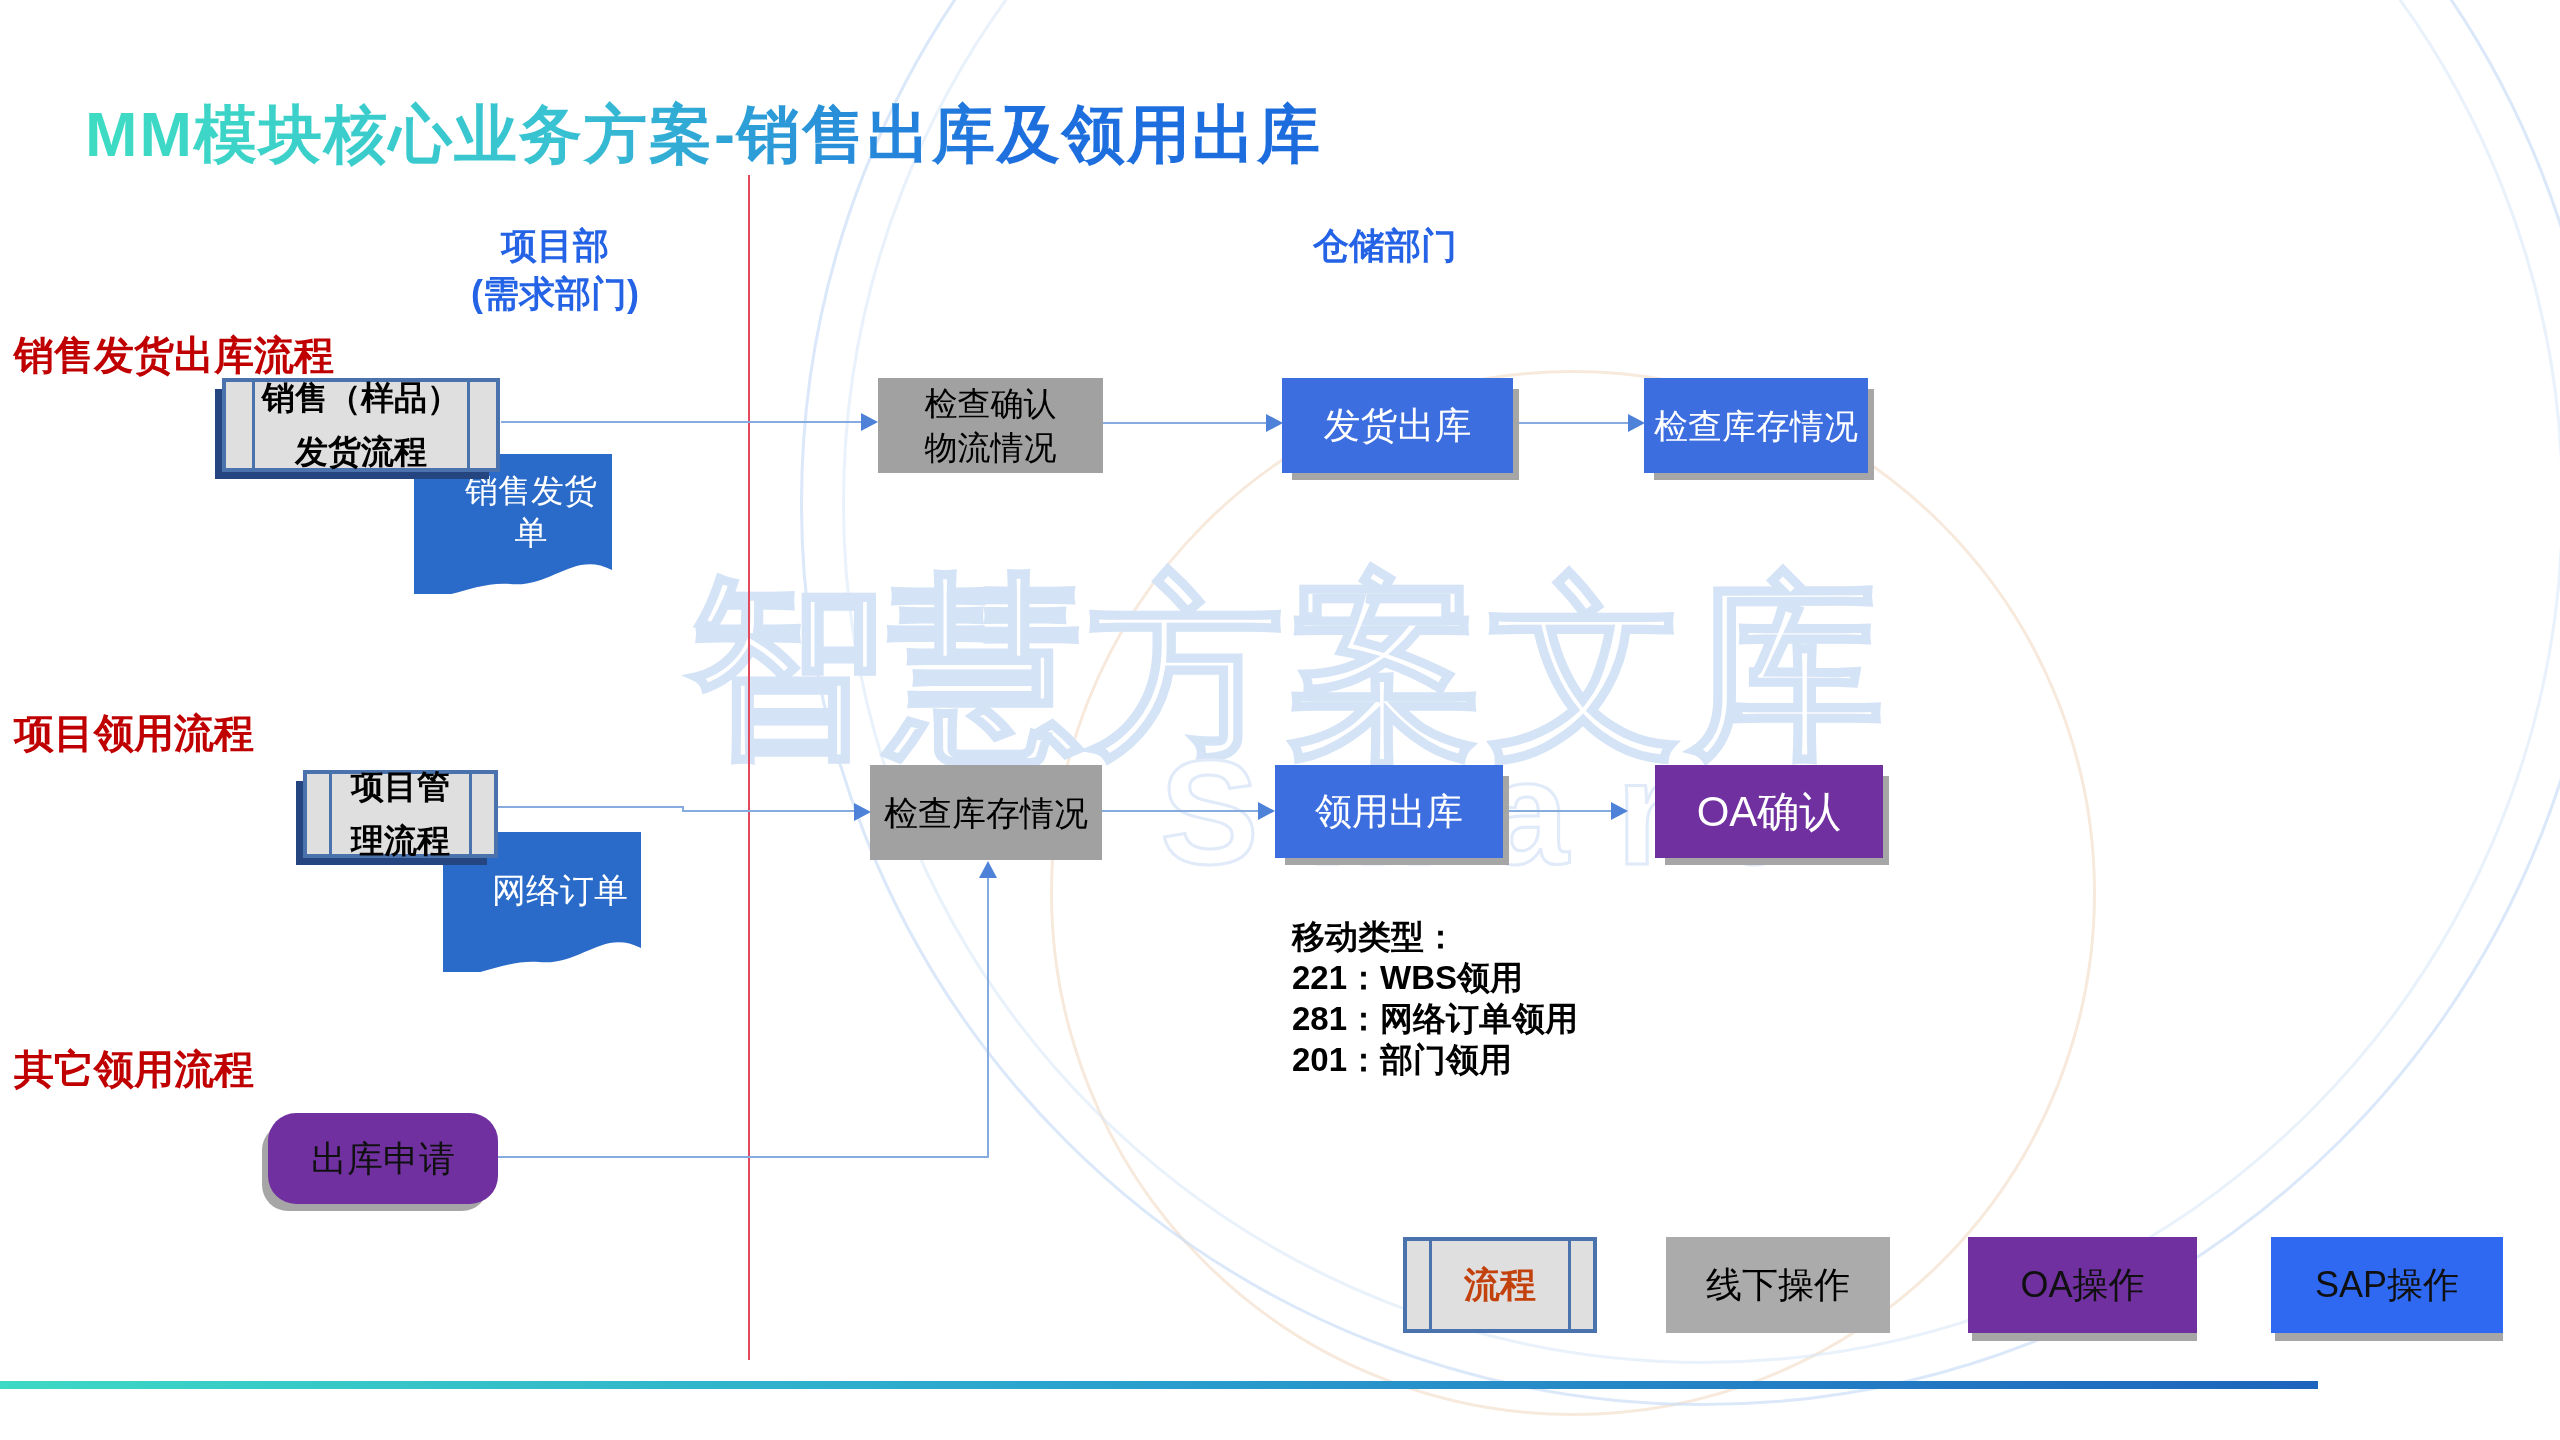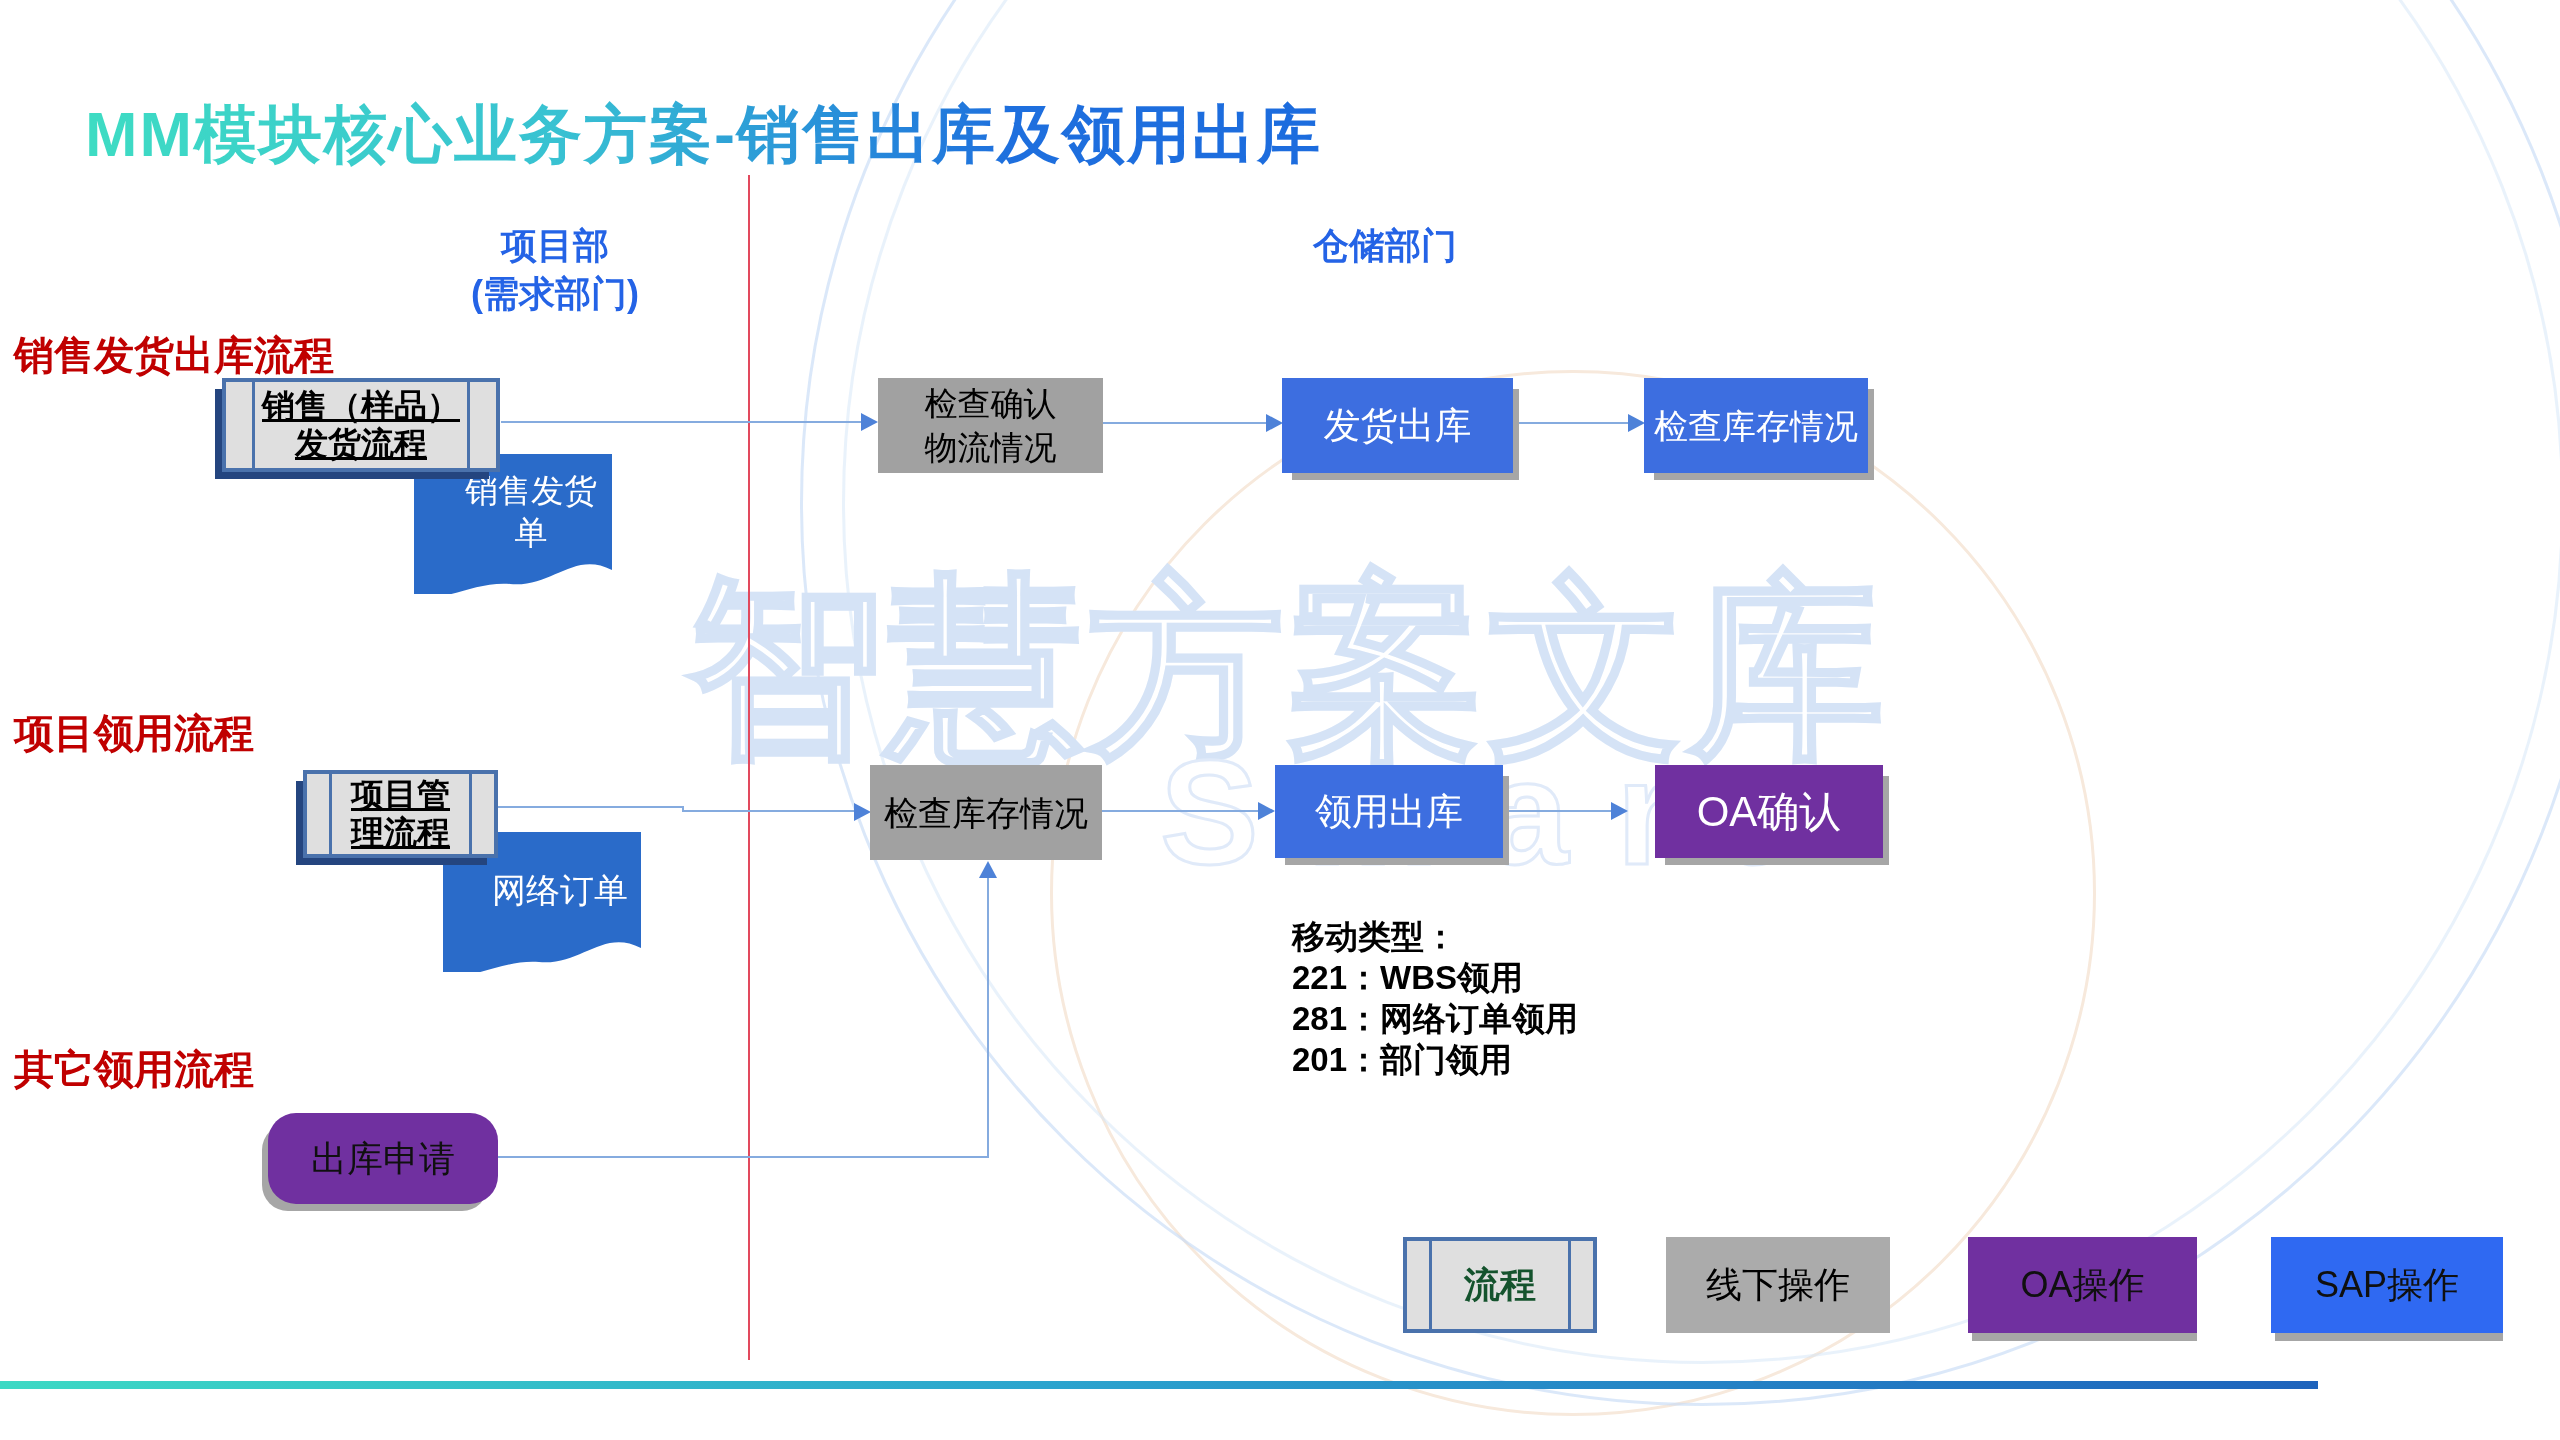--- a/index.html
+++ b/index.html
@@ -46,33 +46,33 @@
   .doc svg{position:absolute;left:0;top:0;}
   .doc .doc-label{position:absolute;left:0;top:0;right:0;bottom:24px;color:#fff;font-size:33px;
                   line-height:42px;display:flex;align-items:center;justify-content:center;text-align:center;padding-left:36px;}
   .process-shape{position:absolute;background:#DFDFDF;border:4px solid #4A72AC;box-sizing:border-box;
                  box-shadow:-9px 9px 0 -2px #24457F;z-index:5;color:#000;font-weight:bold;}
   .process-shape .inner-bar-l,.process-shape .inner-bar-r{position:absolute;top:0;bottom:0;width:0;
                  border-left:3px solid #4A72AC;}
   .process-shape .inner-bar-l{left:26px;}
   .process-shape .inner-bar-r{right:26px;}
   .process-shape .p-label{position:absolute;left:30px;right:30px;top:0;bottom:0;
-                 display:flex;align-items:center;justify-content:center;text-align:center;line-height:38px;text-decoration:underline;}
+                 display:flex;align-items:center;justify-content:center;text-align:center;line-height:54px;}
   .step{position:absolute;box-sizing:border-box;z-index:5;line-height:44px;}
   .step-gray{background:#A1A1A1;color:#000;font-size:33px;}
   .step-blue{background:#3D6EE0;color:#fff;font-size:37px;box-shadow:8px 9px 0 -2px #A6A6A6;}
   .step-purple{background:#7030A0;color:#fff;font-size:42px;box-shadow:8px 9px 0 -2px #A6A6A6;margin-left:27px;}
   .step-purple-dark-text{background:#7030A0;color:#101010;font-size:36px;box-shadow:-8px 9px 0 -2px #A6A6A6;}
 
   .note{position:absolute;left:1292px;top:916px;font-size:33px;line-height:41px;color:#000;z-index:5;font-weight:bold;}
 
   
   .legend-box{position:absolute;top:1237px;height:96px;box-sizing:border-box;z-index:5;}
   .legend-process{left:1403px;width:194px;background:#DFDFDF;border:4px solid #4A72AC;
-                  font-weight:bold;color:#14532d;font-size:36px;text-align:center;}
+                  font-weight:bold;color:#c2410c;font-size:36px;text-align:center;}
   .legend-process .inner-bar-l{position:absolute;top:0;bottom:0;left:22px;width:0;border-left:3px solid #4A72AC;}
   .legend-process .inner-bar-r{position:absolute;top:0;bottom:0;right:22px;width:0;border-left:3px solid #4A72AC;}
   .legend-offline{left:1666px;width:224px;background:#ABABAB;color:#000;font-size:36px;}
   .legend-oa{left:1968px;width:229px;background:#7030A0;color:#101010;font-size:36px;box-shadow:2px 10px 0 -2px #A6A6A6;}
   .legend-sap{left:2251px;width:232px;background:#2F69F2;color:#101010;font-size:36px;box-shadow:2px 10px 0 -2px #A6A6A6;margin-left:20px;}
 </style>
 </head>
 <body>
 
 <div class="canvas">

